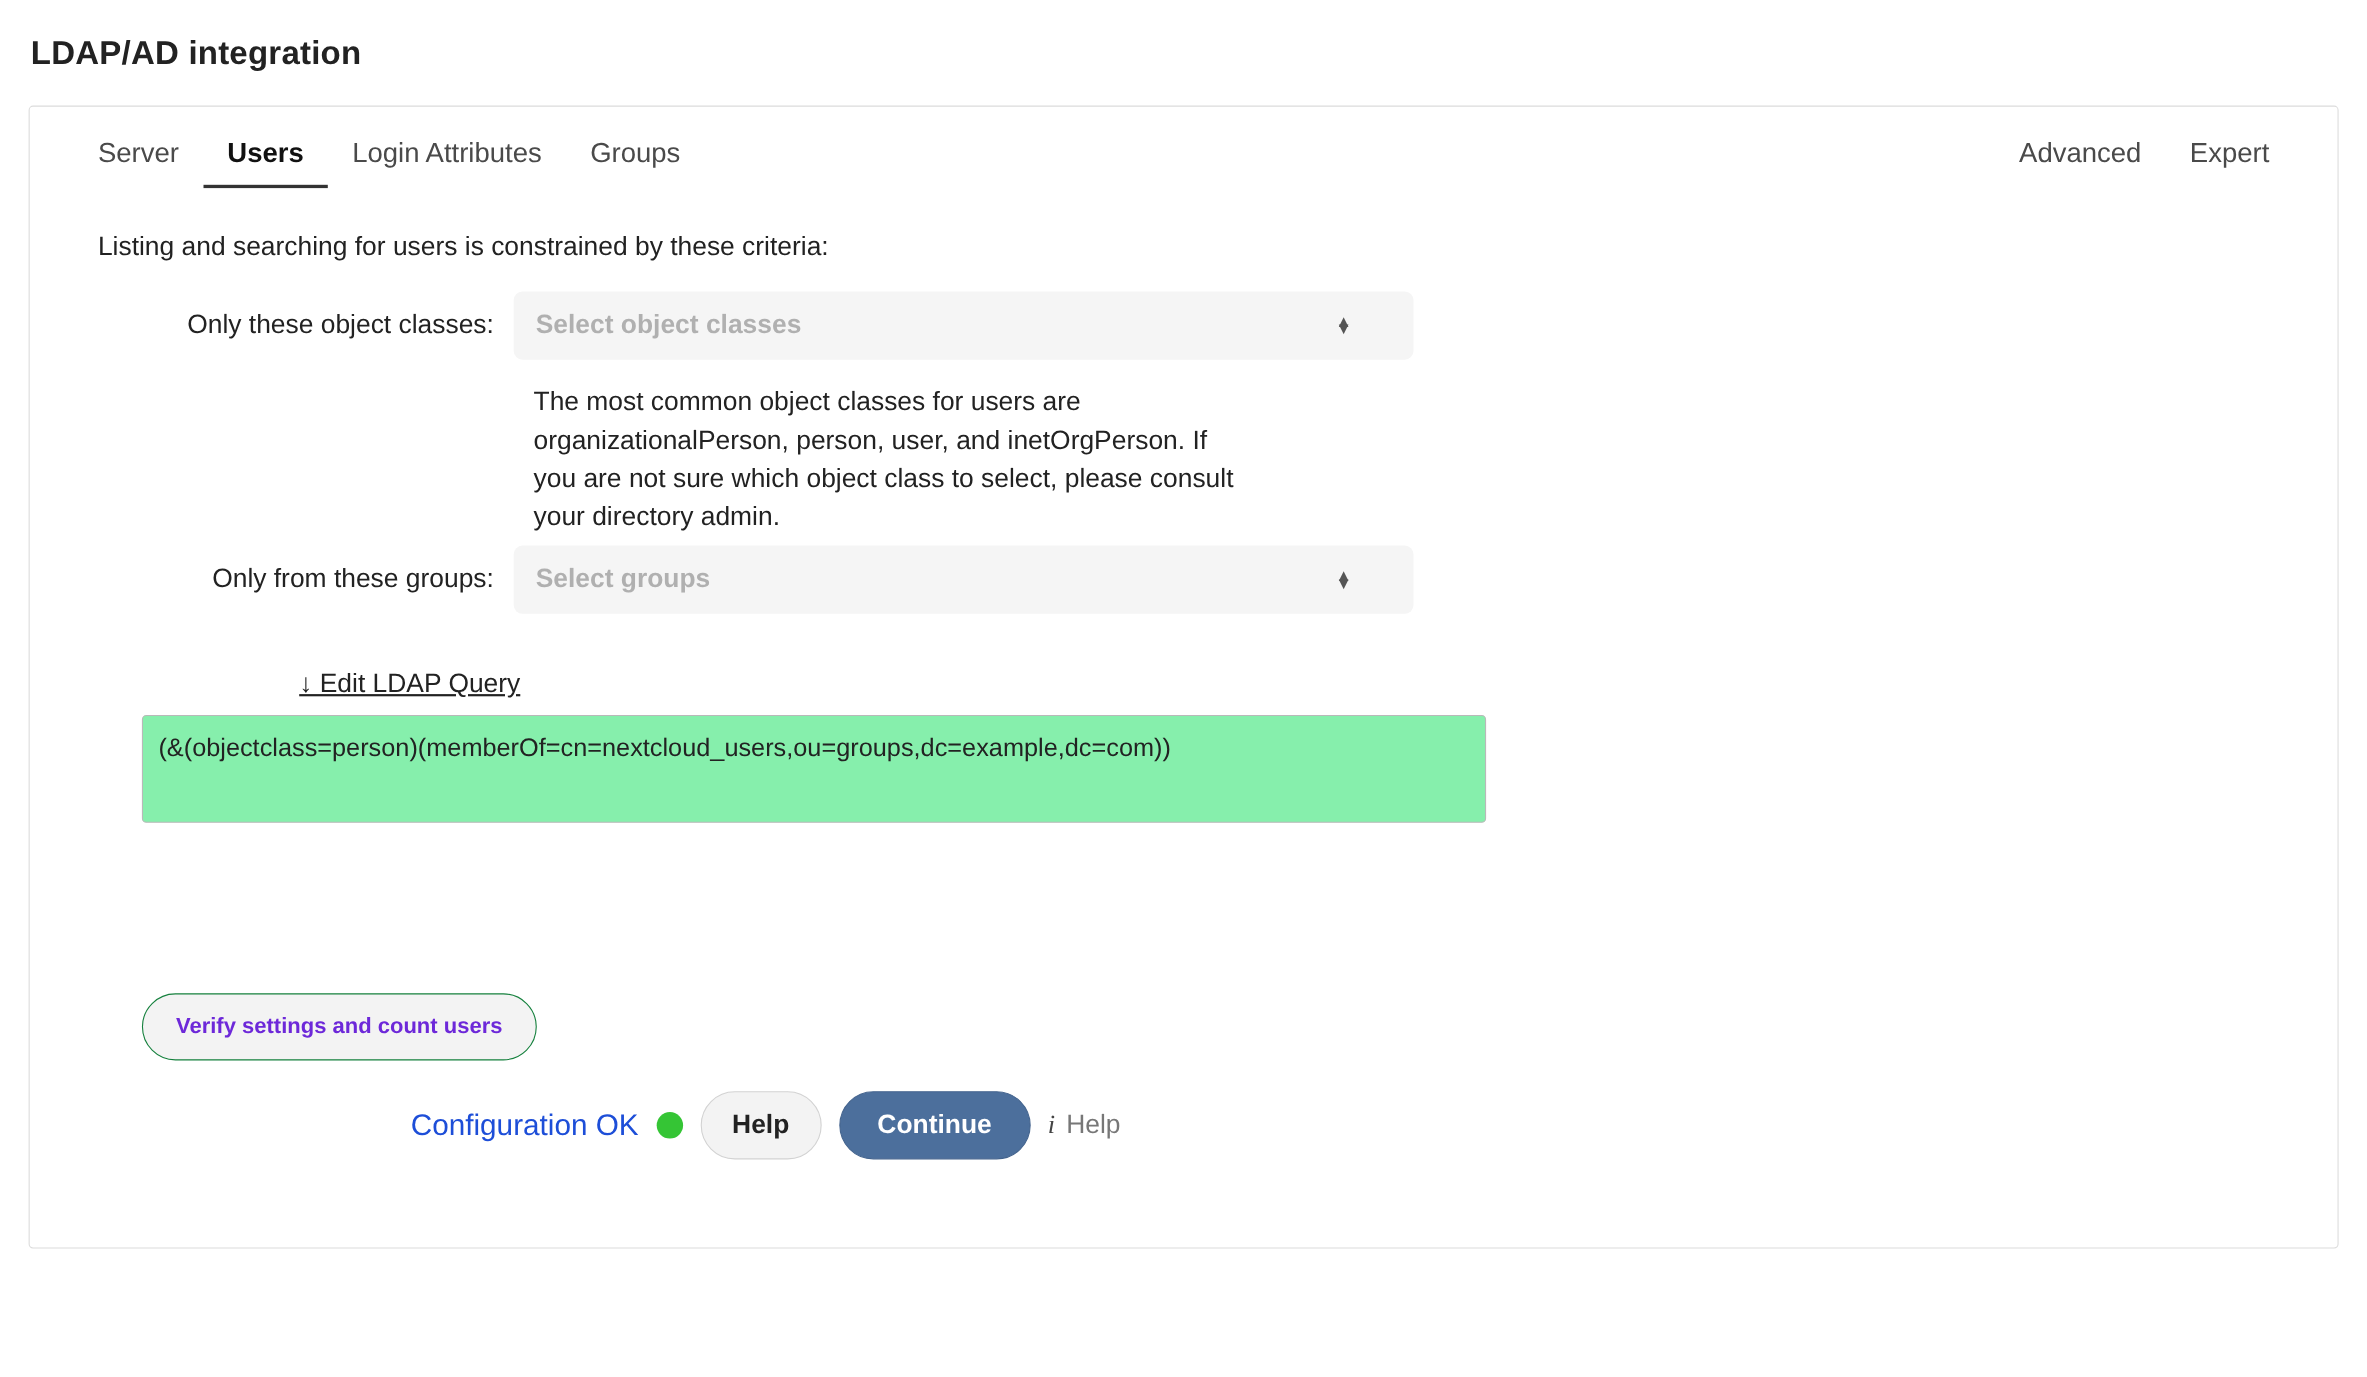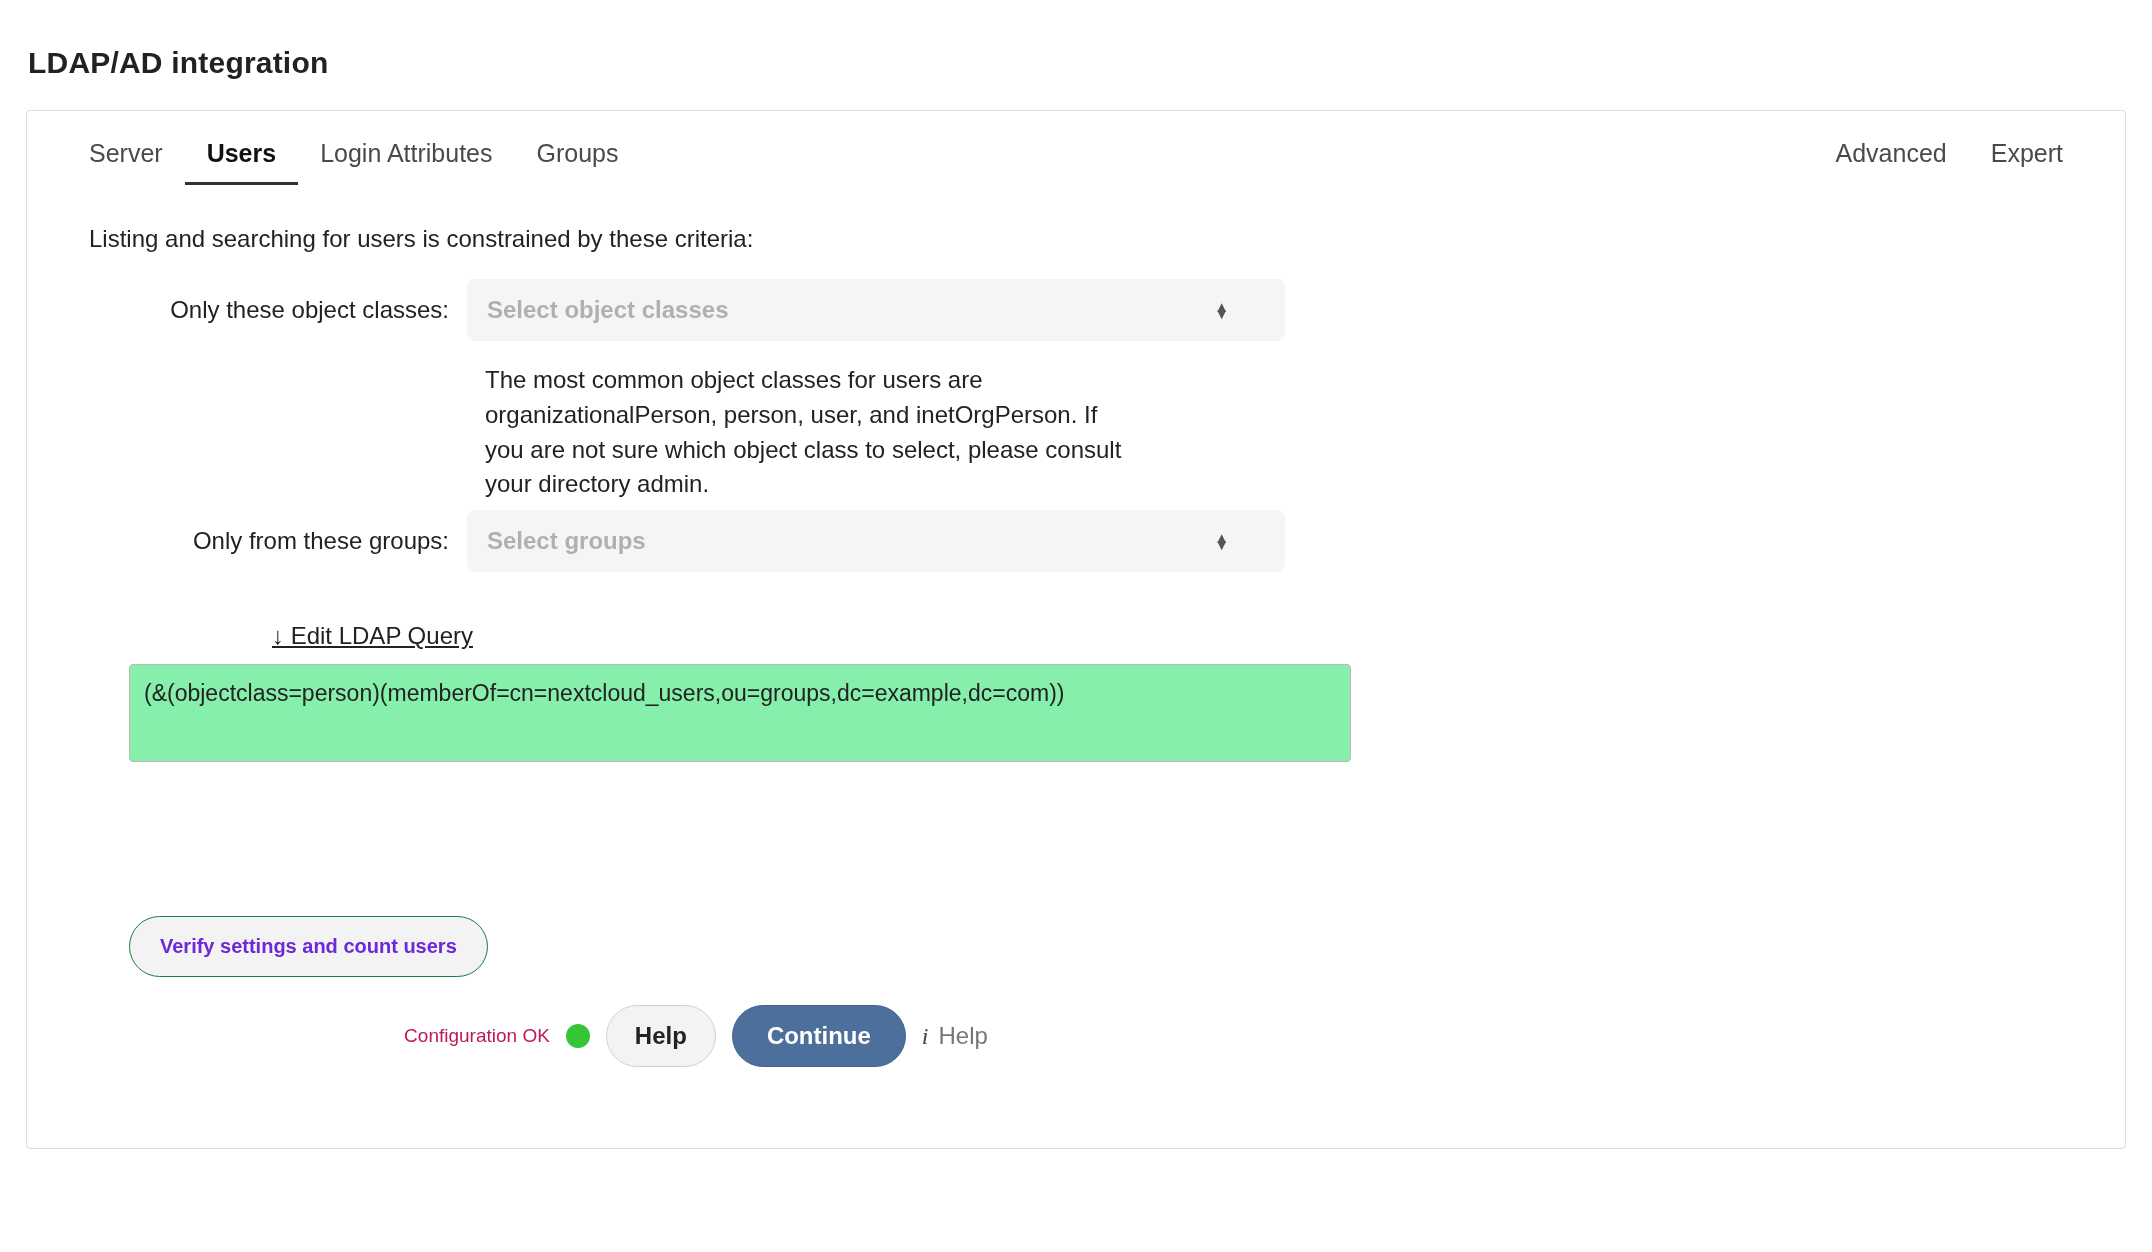--- a/index.html
+++ b/index.html
@@ -8,21 +8,21 @@
     background: #ffffff;
     font-family: "Liberation Sans", sans-serif;
     color: #222222;
   }
   body {
     width: 2152px;
     height: 1252px;
     overflow: hidden;
   }
   .page {
-    padding: 36px 26px 0 26px;
+    padding: 22px 26px 0 26px;
     box-sizing: border-box;
   }
   .page-title {
     font-size: 30px;
     font-weight: bold;
     color: #222222;
     margin: 10px 0 30px 2px;
     letter-spacing: 0.2px;
   }
   .panel {
@@ -158,22 +158,22 @@
   }
   .footer {
     display: flex;
     align-items: center;
     justify-content: center;
     gap: 16px;
     margin-top: 28px;
     padding-right: 760px;
   }
   .config-status {
-    font-size: 19px;
-    color: #be185d;
+    font-size: 27px;
+    color: #1d4ed8;
   }
   .status-dot {
     width: 24px;
     height: 24px;
     border-radius: 50%;
     background: #35c535;
     display: inline-block;
   }
   .btn-back {
     background: #f3f3f3;

